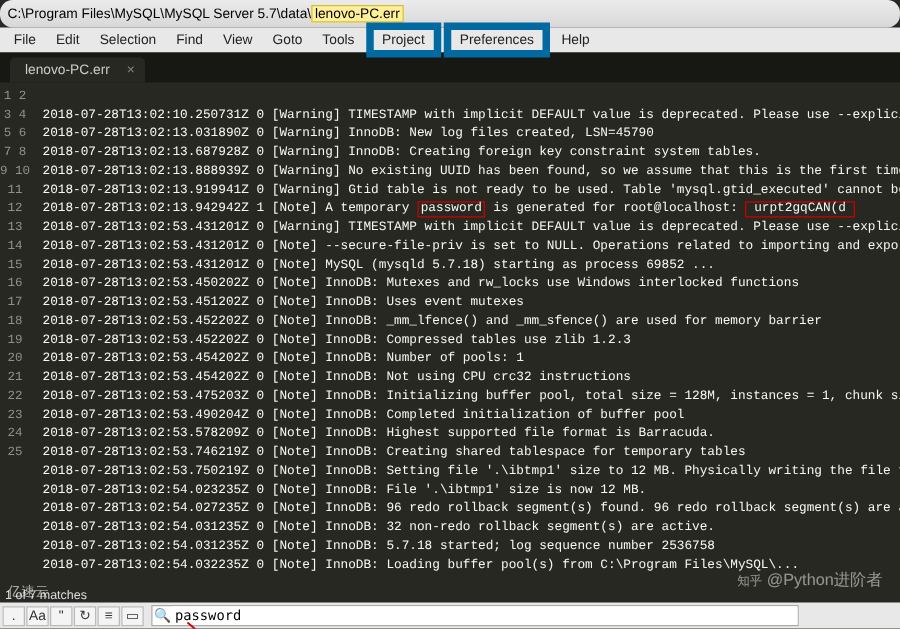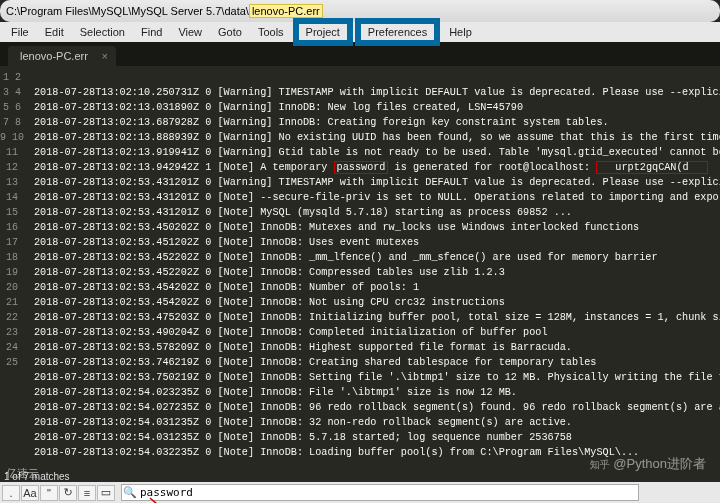--- a/index.html
+++ b/index.html
@@ -85,21 +85,21 @@
   overflow: hidden;
   position: relative;
 }
 .code .box1 {
   border: 1px solid #c00;
   padding: 0 2px;
   color: #f8f8f2;
 }
 .code .box2 {
   border: 1px solid #c00;
-  padding: 0 18px;
+  padding: 0 6px;
 }
 .statusbar {
   position: absolute;
   bottom: 0;
   left: 0;
   right: 0;
   height: 21px;
   background: #e8e8e8;
   display: flex;
   align-items: center;

